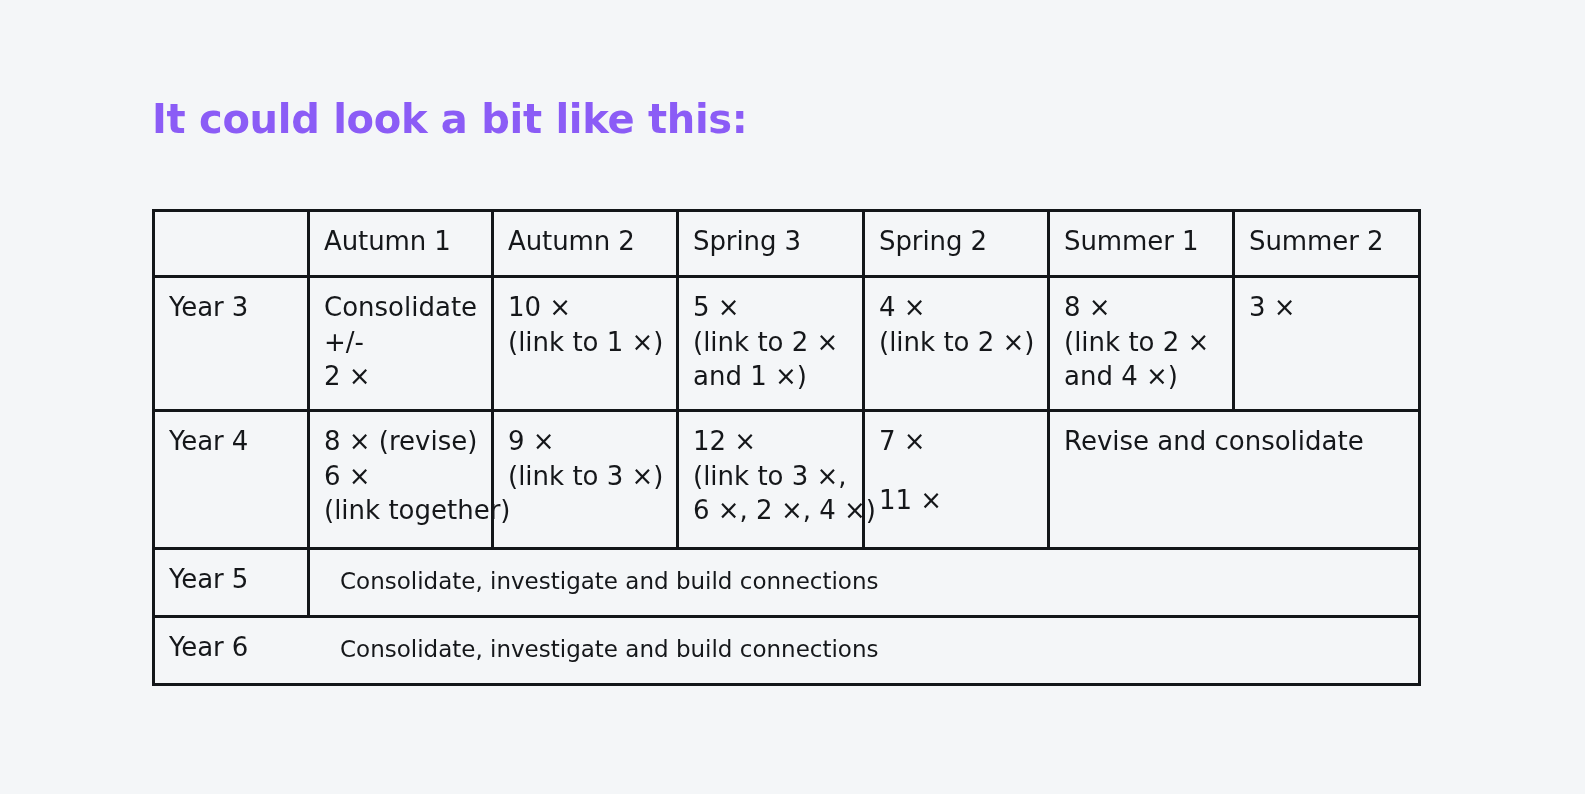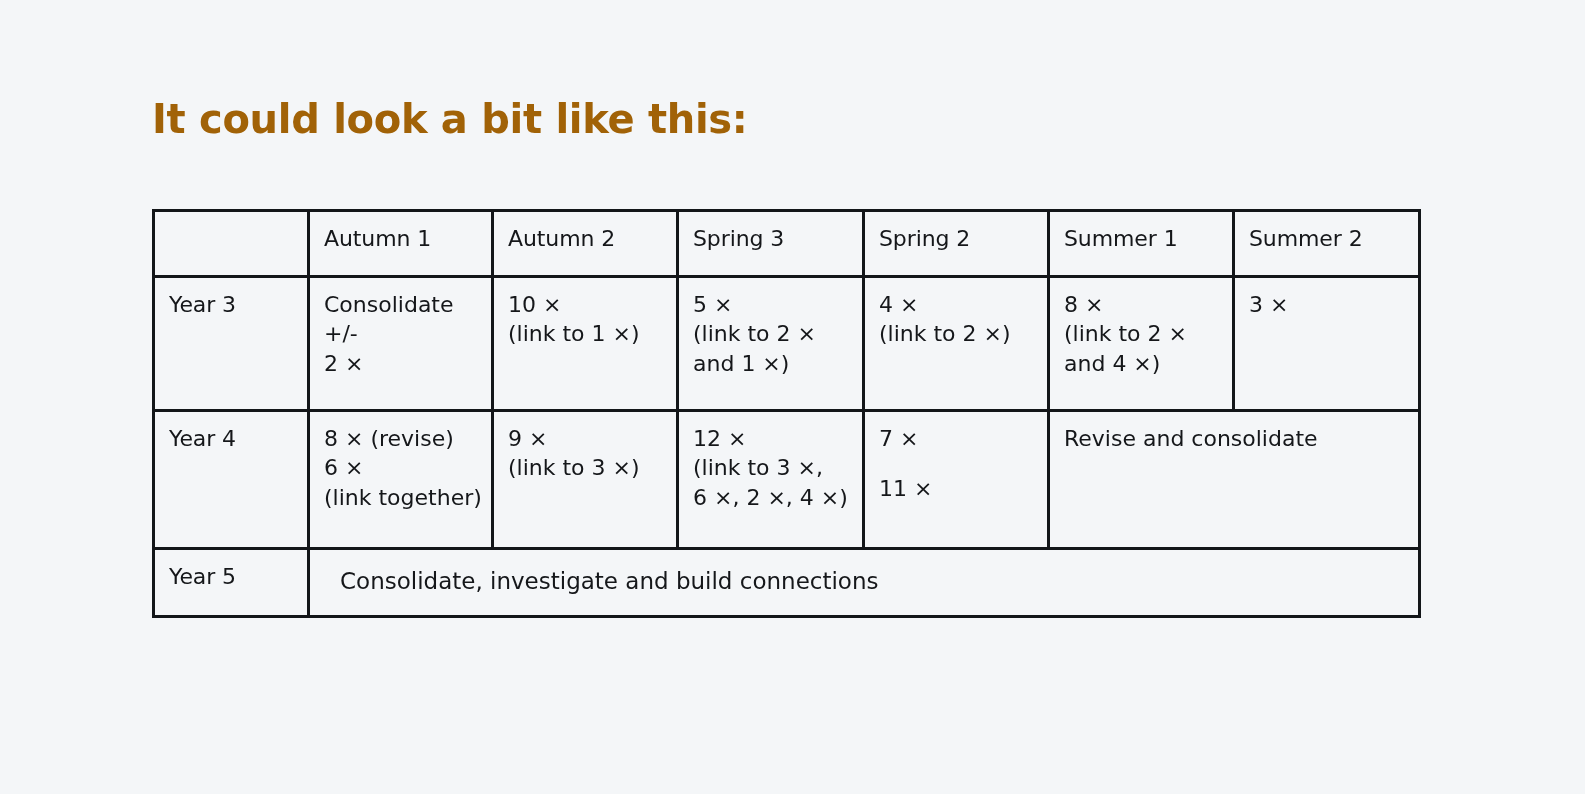--- a/index.html
+++ b/index.html
@@ -23,21 +23,21 @@
     box-sizing: border-box;
   }
 
   .page-title {
     position: absolute;
     left: 152px;
     top: 96px;
     font-size: 40px;
     font-weight: 700;
     letter-spacing: -0.3px;
-    color: #a16207;
+    color: #8b5cf6;
     white-space: nowrap;
   }
 
   .table-wrap {
     position: absolute;
     left: 152px;
     top: 209px;
     width: 1264px;
   }
 
@@ -46,21 +46,21 @@
     table-layout: fixed;
     width: 1264px;
     background: #f4f6f8;
   }
 
   table.grid td,
   table.grid th {
     border: 3px solid #131619;
     vertical-align: top;
     padding: 12px 14px 10px 14px;
-    font-size: 22px;
+    font-size: 26px;
     line-height: 1.33;
     font-weight: 400;
     text-align: left;
     background: #f4f6f8;
     box-sizing: border-box;
   }
 
   
   col.c-year    { width: 155px; }
   col.c-term    { width: 184px; }
@@ -197,18 +197,24 @@
             </td>
         </tr>
 
         <tr class="r-year5">
           <td class="year-label">Year 5</td>
           <td class="spanall" colspan="6">
               <span class="cell-line">Consolidate, investigate and build connections</span>
             </td>
         </tr>
 
+        <tr class="r-year6">
+          <td class="year-label">Year 6</td>
+          <td class="spanall" colspan="6">
+              <span class="cell-line">Consolidate, investigate and build connections</span>
+            </td>
+        </tr>
 
       </tbody>
     </table>
   </div>
 
 </div>
 
 </body></html>

